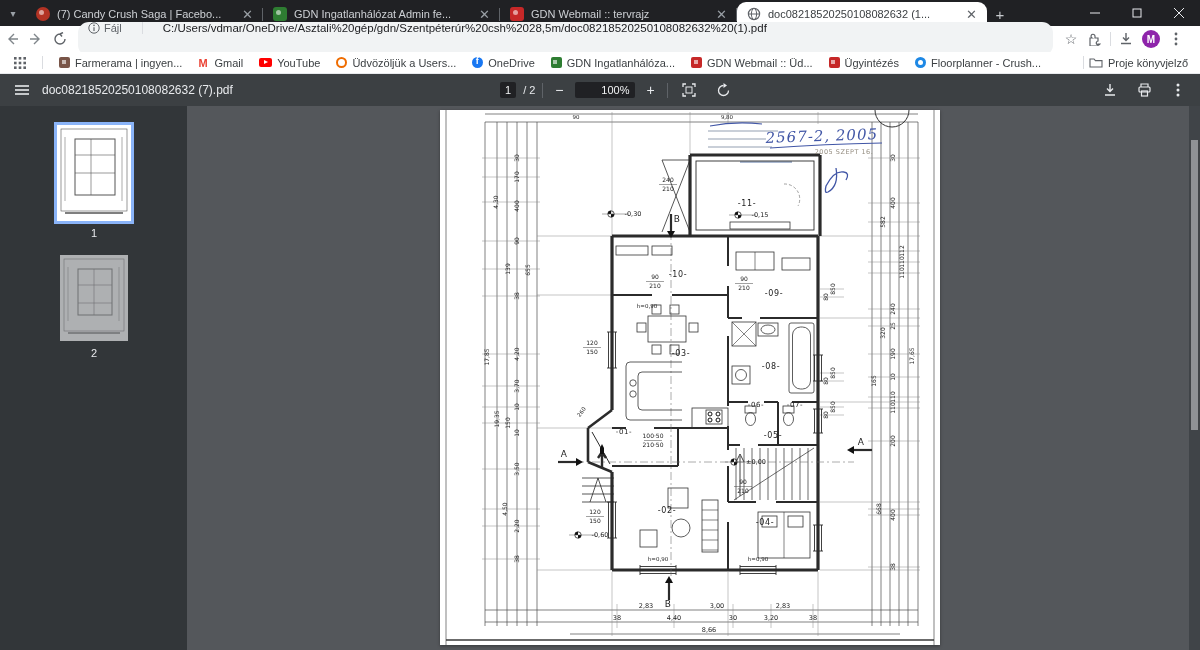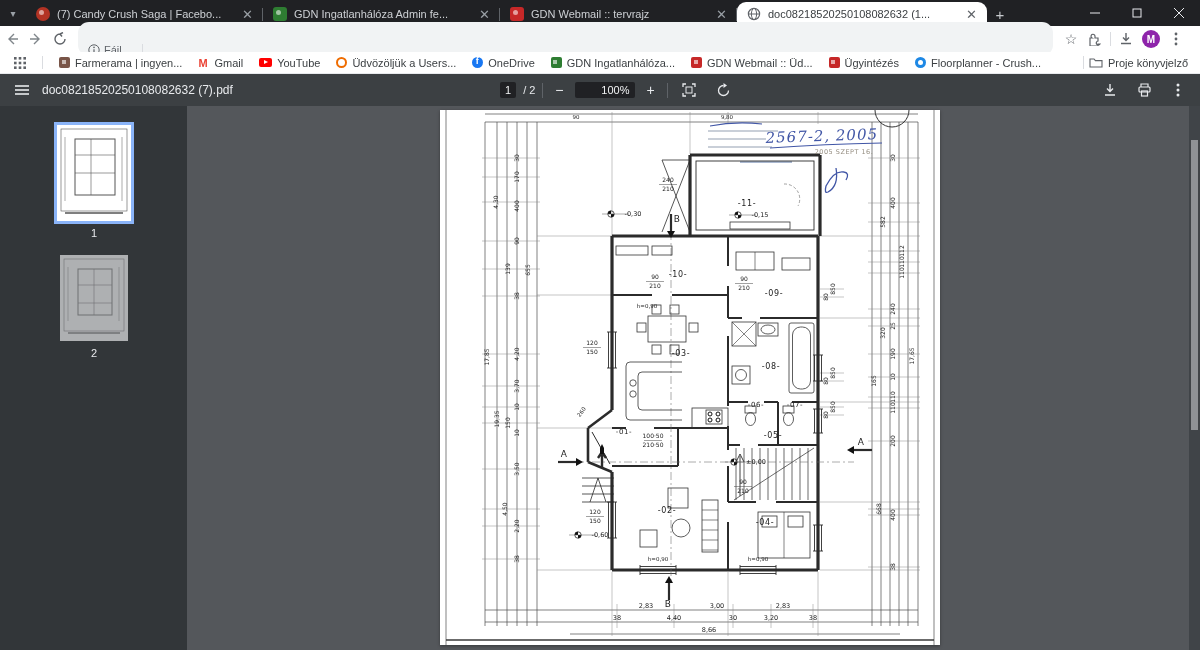--- a/index.html
+++ b/index.html
@@ -20,21 +20,21 @@
   .fav { width:14px; height:14px; flex:none; border-radius:3px; position:relative; }
   #newtab-btn { color:#c7cacd; font-size:15px; width:26px; height:24px; display:flex; align-items:center; justify-content:center; }
   #win-controls { margin-left:auto; display:flex; height:26px; }
   .winbtn { width:42px; height:26px; display:flex; align-items:center; justify-content:center; color:#e8eaed; font-size:12px; }
 
   
   #addressbar { position:absolute; left:0; top:26px; width:1200px; height:26px; background:#ffffff;
                 display:flex; align-items:center; }
   .navbtn { width:24px; height:24px; display:flex; align-items:center; justify-content:center; color:#80868b; font-size:14px; }
   #omnibox { height:34px; background:#f1f3f4; border-radius:11px; flex:1; margin:0 6px 0 6px;
-             display:flex; align-items:flex-end; padding:0 10px; gap:20px; max-width:975px; }
+             display:flex; align-items:flex-start; padding:0 10px; gap:20px; max-width:975px; }
   #omnibox .scheme { color:#5f6368; font-size:11px; display:flex; align-items:center; gap:4px; }
   #omnibox .div { width:1px; height:12px; background:#dadce0; }
   #omnibox .url { color:#202124; font-size:11.5px; white-space:nowrap; overflow:hidden; }
   .tb-icon { width:24px; height:22px; display:flex; align-items:center; justify-content:center; color:#5f6368; font-size:14px; }
   #avatar { width:18px; height:18px; border-radius:50%; color:#fff; font-size:10px; font-weight:bold;
             display:flex; align-items:center; justify-content:center; margin:0 4px; }
 
   
   #bookmarks { position:absolute; left:0; top:52px; width:1200px; height:22px; background:#ffffff;
                display:flex; align-items:center; font-size:11px; color:#3c4043;
@@ -81,21 +81,21 @@
           <span style="position:absolute;left:3px;top:3px;width:5px;height:5px;border-radius:50%;background:rgba(255,255,255,.55);"></span>
         </span>
         <span class="title">(7) Candy Crush Saga | Facebo...</span>
         <span class="close">✕</span>
         <span class="sep"></span>
       </div>
       <div class="tab">
         <span class="fav" style="background: rgb(46, 125, 50); border-radius: 3px;">
           <span style="position:absolute;left:3px;top:3px;width:5px;height:5px;border-radius:50%;background:rgba(255,255,255,.55);"></span>
         </span>
-        <span class="title">GDN Ingatlanhálóza Admin fe...</span>
+        <span class="title">GDN Ingatlanhálózat Admin fe...</span>
         <span class="close">✕</span>
         <span class="sep"></span>
       </div>
       <div class="tab">
         <span class="fav" style="background: rgb(198, 40, 40); border-radius: 3px;">
           <span style="position:absolute;left:3px;top:3px;width:5px;height:5px;border-radius:50%;background:rgba(255,255,255,.55);"></span>
         </span>
         <span class="title">GDN Webmail :: tervrajz</span>
         <span class="close">✕</span>
         <span class="sep"></span>
@@ -149,20 +149,21 @@
   <div id="omnibox">
     <span class="scheme">
       <svg width="12" height="12">
           <circle cx="6" cy="6" r="5.2" fill="none" stroke="#5f6368" stroke-width="1"></circle>
           <line x1="6" y1="5.2" x2="6" y2="9" stroke="#5f6368" stroke-width="1.2"></line>
           <circle cx="6" cy="3.4" r="0.8" fill="#5f6368"></circle>
         </svg>
       <span>Fájl</span>
     </span>
     <span class="div"></span>
+    <span class="url">C:/Users/vdmar/OneDrive/Asztali%20gép/gdn/Szentpéterúr%20csh%2028,5m/doc08218520250108082632%20(1).pdf</span>
   </div>
   <div class="tb-icon">☆</div>
   <div class="tb-icon">
     <svg width="14" height="14">
         <path d="M2,6 h2 a2,2 0 1 1 3,-2 v2 h3 v3 a2,2 0 1 0 2,3 h-2 v2 h-8 z" fill="none" stroke="#5f6368" stroke-width="1.2"></path>
       </svg>
   </div>
   <div style="width:1px;height:14px;background:#dadce0;margin:0 3px;"></div>
   <div class="tb-icon">
     <svg width="14" height="14">

